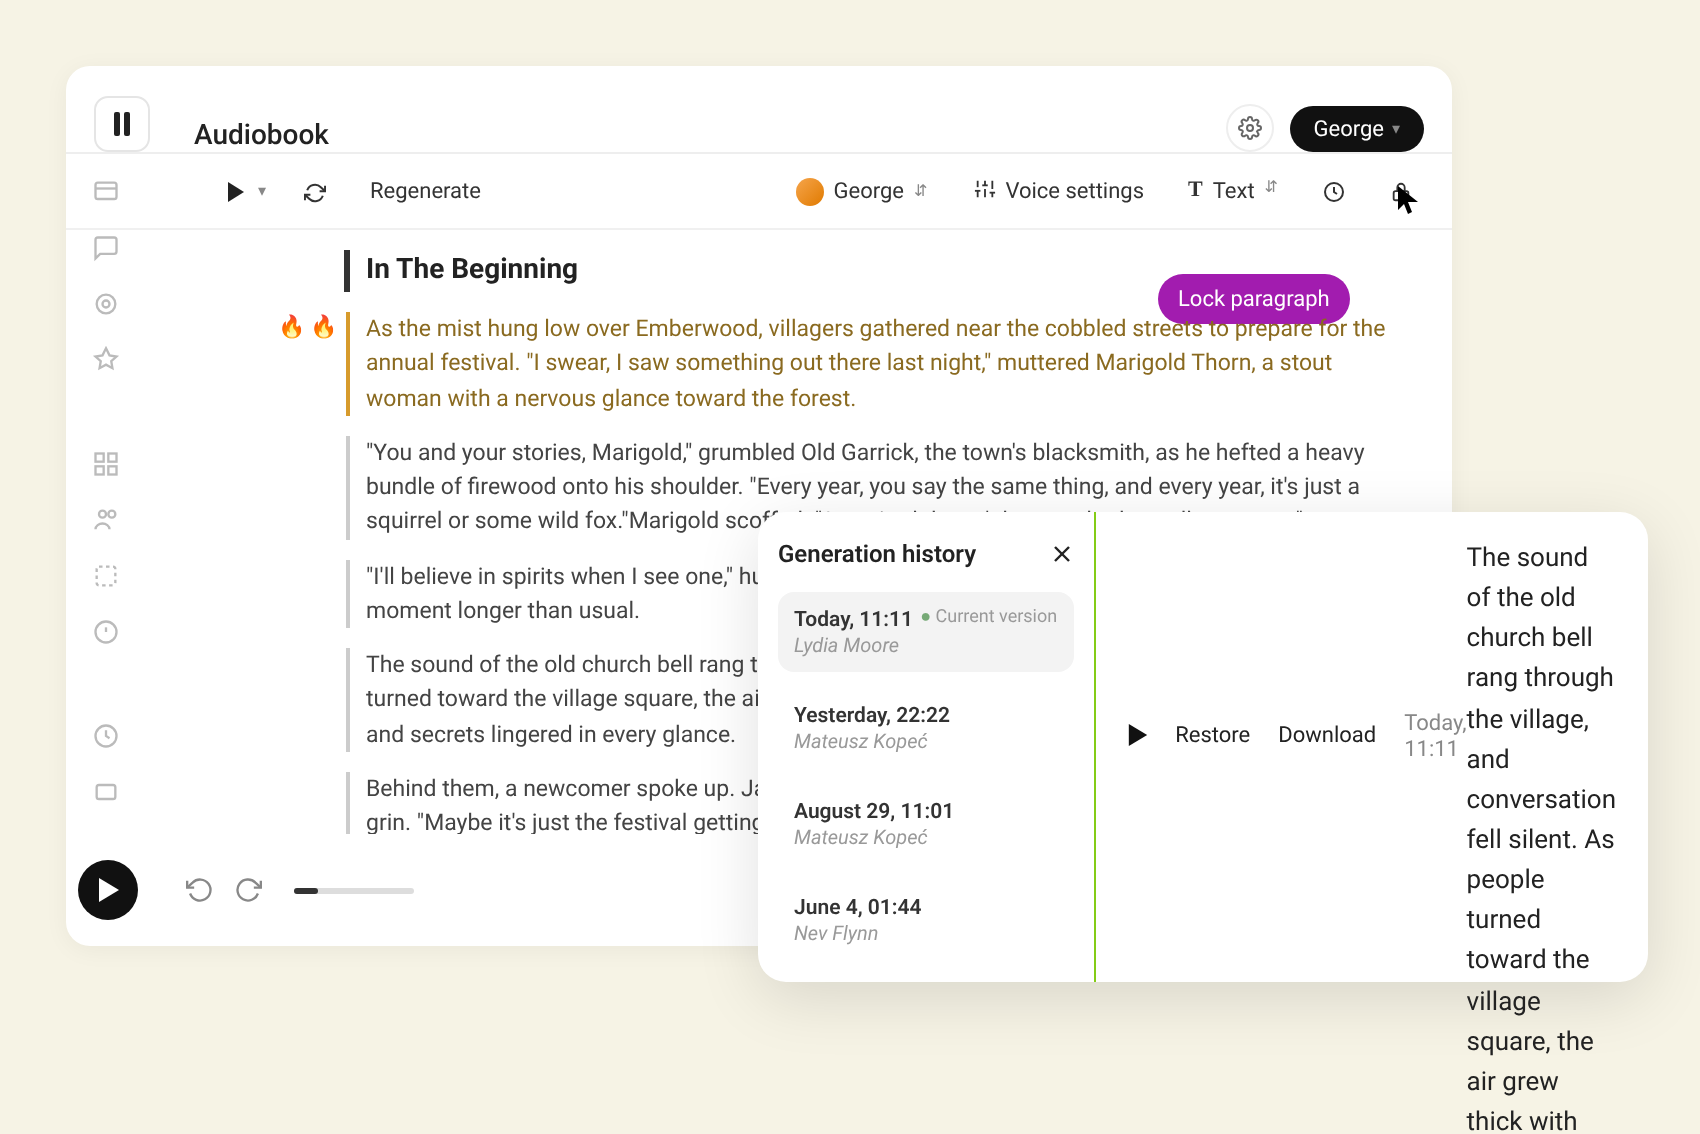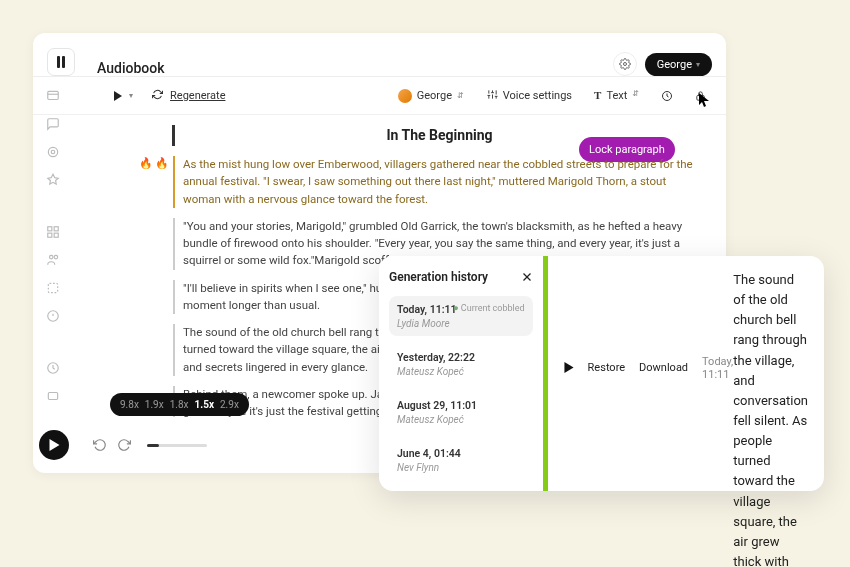--- a/index.html
+++ b/index.html
@@ -6,47 +6,47 @@
   body { font-family: -apple-system, BlinkMacSystemFont, "Segoe UI", Roboto, sans-serif; background: #f6f3e5; width: 850px; height: 567px; overflow: hidden; position: relative; }
   .app { position: absolute; left: 33px; top: 33px; width: 693px; height: 440px; background: #fff; border-radius: 12px; box-shadow: 0 2px 12px rgba(0,0,0,0.05); display: flex; flex-direction: column; }
   .topbar { display: flex; align-items: flex-end; height: 44px; border-bottom: 1px solid #eee; padding: 0 14px; gap: 22px; }
   .pause-btn { width: 28px; height: 28px; border: 1px solid #e5e5e5; border-radius: 7px; display: flex; align-items: center; justify-content: center; background: #fff; }
   .title { font-size: 14px; color: #222; font-weight: 500; }
   .top-right { margin-left: auto; display: flex; gap: 8px; align-items: center; }
   .gear-circle { width: 24px; height: 24px; border-radius: 50%; border: 1px solid #eee; display: flex; align-items: center; justify-content: center; }
   .export-btn { background: #111; color: #fff; border-radius: 14px; padding: 5px 12px; font-size: 11px; display: flex; align-items: center; gap: 4px; }
   .toolbar { display: flex; align-items: center; height: 38px; padding: 0 14px 0 80px; gap: 10px; border-bottom: 1px solid #f0f0f0; font-size: 11px; color: #333; }
   .tb-group { display: flex; align-items: center; gap: 6px; }
-  .regen { display: flex; align-items: flex-start; gap: 7px; border: 1px solid transparent; border-radius: 6px; padding: 3px 8px; text-decoration: underline; }
+  .regen { display: flex; align-items: flex-end; gap: 22px; border: 1px solid transparent; border-radius: 6px; padding: 3px 8px; }
   .voice-chip { display: flex; align-items: center; gap: 5px; border: 1px solid transparent; border-radius: 6px; padding: 3px 6px; }
   .avatar-dot { width: 14px; height: 14px; border-radius: 50%; background: linear-gradient(135deg,#f6a54b,#e07a00); }
   .tb-btn { display: flex; align-items: flex-start; gap: 5px; padding: 3px 6px; border-radius: 6px; }
   .chev { font-size: 8px; color: #888; }
   .lock-wrap { position: relative; }
   .cursor { position: absolute; left: 10px; top: 6px; }
   .tooltip { position: absolute; background: #a21caf; color: #fff; font-size: 11px; padding: 6px 10px; border-radius: 14px; white-space: nowrap; }
   .sidebar { position: absolute; left: 0; top: 44px; width: 40px; bottom: 0; display: flex; flex-direction: column; align-items: center; gap: 10px; padding-top: 10px; }
   .side-ico { width: 18px; height: 18px; color: #bbb; display: flex; align-items: center; justify-content: center; }
   .side-gap { height: 14px; }
   .content { position: absolute; left: 40px; right: 0; top: 82px; bottom: 56px; overflow: hidden; padding: 10px 30px 10px 110px; font-size: 11.5px; line-height: 1.5; color: #444; }
-  .chapter { font-weight: 700; font-size: 14px; color: #222; margin-bottom: 10px; padding-left: 8px; border-left: 3px solid #333; margin-left: -11px; text-align: center; }
+  .chapter { font-weight: 700; font-size: 14px; color: #222; margin-bottom: 10px; padding-left: 8px; border-left: 3px solid #333; margin-left: -11px; }
   .para { margin-bottom: 10px; padding-left: 8px; border-left: 2px solid #ccc; margin-left: -10px; position: relative; }
   .para.sel { border-left-color: #d79b2c; color: #8a6a20; }
   .fire { position: absolute; left: -36px; top: 0; font-size: 11px; }
   .bottombar { position: absolute; left: 40px; right: 0; bottom: 0; height: 56px; display: flex; align-items: center; gap: 10px; padding: 0 20px; }
   .play-main { width: 30px; height: 30px; border-radius: 50%; background: #111; color: #fff; display: flex; align-items: center; justify-content: center; position: absolute; left: -34px; bottom: 13px; }
   .speed-pill { background: #111; color: #fff; border-radius: 16px; padding: 6px 10px; font-size: 10px; display: flex; gap: 6px; position: absolute; top: -24px; left: 37px; }
   .speed-pill .sel { font-weight: 700; }
   .speed-pill .dim { opacity: 0.55; }
   .skip { color: #888; }
   .progress { flex: 0 0 60px; height: 3px; background: #ddd; border-radius: 2px; position: relative; margin-left: 6px; }
   .progress::before { content: ""; position: absolute; left: 0; top: 0; bottom: 0; width: 20%; background: #333; border-radius: 2px; }
 
   .history-panel { position: absolute; left: 379px; top: 256px; width: 445px; height: 235px; background: #fff; border-radius: 14px; box-shadow: 0 8px 32px rgba(0,0,0,0.12); display: flex; }
-  .hist-left { width: 192px; border-right: 5px solid #84cc16; padding: 14px 10px; }
+  .hist-left { width: 192px; border-right: 1px solid #84cc16; padding: 14px 10px; }
   .hist-head { display: flex; align-items: center; justify-content: space-between; margin-bottom: 12px; }
   .hist-title { font-size: 12px; font-weight: 600; color: #222; }
   .hist-list { display: flex; flex-direction: column; gap: 8px; }
   .hist-item { padding: 7px 8px; border-radius: 8px; font-size: 10.5px; color: #333; position: relative; }
   .hist-item.active { background: #f3f3f3; }
   .hist-time { font-weight: 600; font-size: 10.5px; }
   .hist-author { color: #999; font-size: 10px; margin-top: 2px; font-style: italic; }
   .hist-badge { position: absolute; right: 8px; top: 7px; font-size: 9px; color: #999; }
   .hist-right { flex: 1; padding: 14px 16px; display: flex; }
   .hist-actions { display: flex; align-items: center; gap: 14px; font-size: 11px; color: #222; margin-bottom: 12px; }
@@ -228,27 +228,20 @@
     <div class="para"><span>The sound of the old church bell rang through the village, and conversation fell silent. As people turned toward the village square, the air grew thick with anticipation, though whispers of shadows and secrets lingered in every glance.</span></div>
     <div class="para"><span>Behind them, a newcomer spoke up. Jamie, the innkeeper's son, who had wandered over with a sly grin. "Maybe it's just the festival getting to you, Marigold."</span></div>
   </div>
 
   <div class="bottombar">
     <div class="play-main">
       <svg width="11" height="12" viewBox="0 0 10 12">
           <path d="M0 0l10 6-10 6z" fill="#fff"></path>
         </svg>
     </div>
-    <div class="speed-pill">
-      <span class="dim">9.8x</span>
-      <span class="dim">1.9x</span>
-      <span class="dim">1.8x</span>
-      <span class="sel">1.5x</span>
-      <span class="dim">2.9x</span>
-    </div>
     <span class="skip">
         <svg width="14" height="14" viewBox="0 0 24 24" fill="none" stroke="#888" stroke-width="2">
           <polyline points="1 4 1 10 7 10"></polyline>
           <path d="M3.51 15a9 9 0 1 0 2.13-9.36L1 10"></path>
         </svg>
       </span>
     <span class="skip">
         <svg width="14" height="14" viewBox="0 0 24 24" fill="none" stroke="#888" stroke-width="2">
           <polyline points="23 4 23 10 17 10"></polyline>
           <path d="M20.49 15a9 9 0 1 1-2.12-9.36L23 10"></path>
@@ -267,21 +260,21 @@
           <svg width="12" height="12" viewBox="0 0 24 24" stroke="#222" stroke-width="2.4">
             <line x1="5" y1="5" x2="19" y2="19"></line>
             <line x1="19" y1="5" x2="5" y2="19"></line>
           </svg>
         </span>
     </div>
     <div class="hist-list">
       <div class="hist-item active">
         <div class="hist-time">Today, 11:11</div>
         <div class="hist-author">Lydia Moore</div>
-        <div class="hist-badge"><span style="color:#7a7">●</span> <span>Current cobbled</span></div>
+        <div class="hist-badge"><span style="color:#7a7">●</span> <span>Current version</span></div>
       </div>
       <div class="hist-item">
         <div class="hist-time">Yesterday, 22:22</div>
         <div class="hist-author">Mateusz Kopeć</div>
       </div>
       <div class="hist-item">
         <div class="hist-time">August 29, 11:01</div>
         <div class="hist-author">Mateusz Kopeć</div>
       </div>
       <div class="hist-item">

